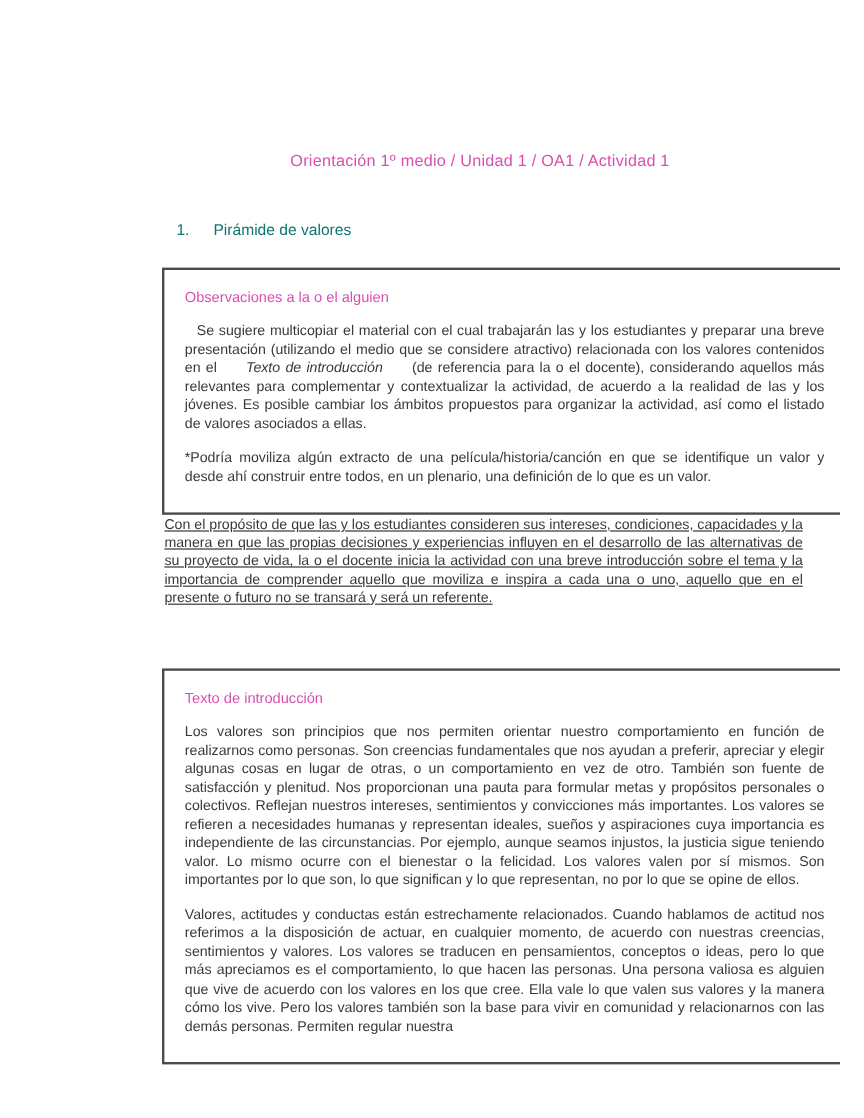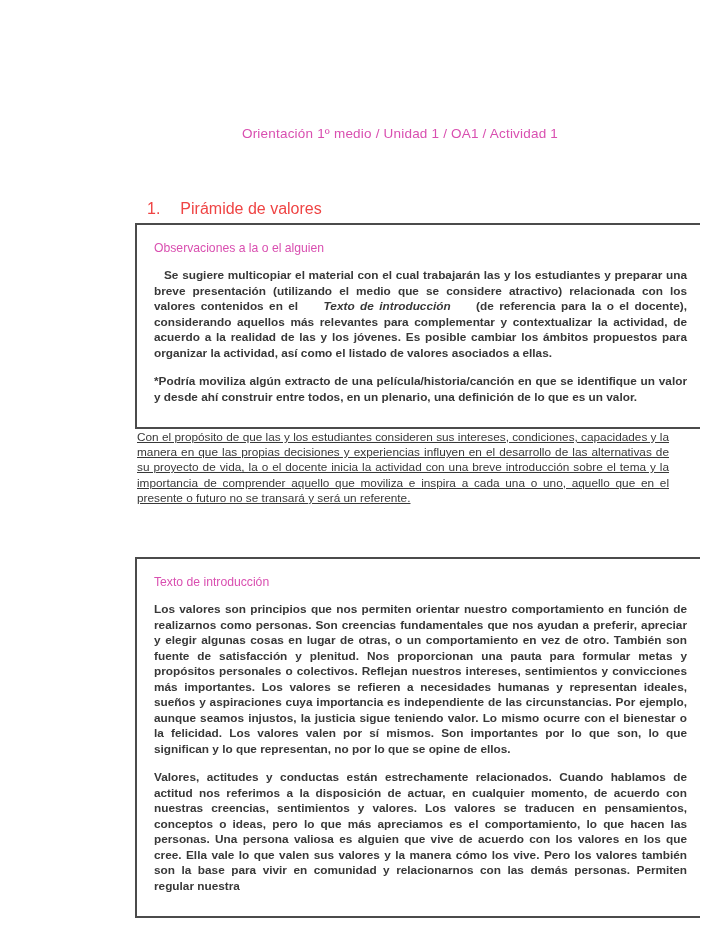--- a/index.html
+++ b/index.html
@@ -18,24 +18,24 @@
     top: 86px;
     left: 0;
     width: 720px;
     text-align: center;
     color: #d94fb0;
     font-size: 13.5px;
     letter-spacing: 0.2px;
   }
   .section-heading {
     position: absolute;
-    top: 160px;
+    top: 144px;
     left: 97px;
-    color: #ef4444;
-    font-size: 16px;
+    color: #0f766e;
+    font-size: 13px;
   }
   .section-heading .sec-num { margin-right: 10px; }
   .box {
     position: absolute;
     left: 95px;
     width: 571px;
     border: 2px solid #4b4b4b;
     background: #ffffff;
     padding: 4px 7px 12px 7px;
   }
@@ -45,21 +45,20 @@
     color: #d94fb0;
     font-size: 12.2px;
     padding-top: 2px;
   }
   .box p {
     margin-top: 13px;
     font-size: 11.8px;
     line-height: 15.5px;
     text-align: justify;
     color: #383838;
-    font-weight: bold;
   }
   .intro {
     position: absolute;
     top: 390px;
     left: 97px;
     width: 532px;
     font-size: 11.8px;
     line-height: 15.2px;
     text-align: justify;
     color: #383838;

